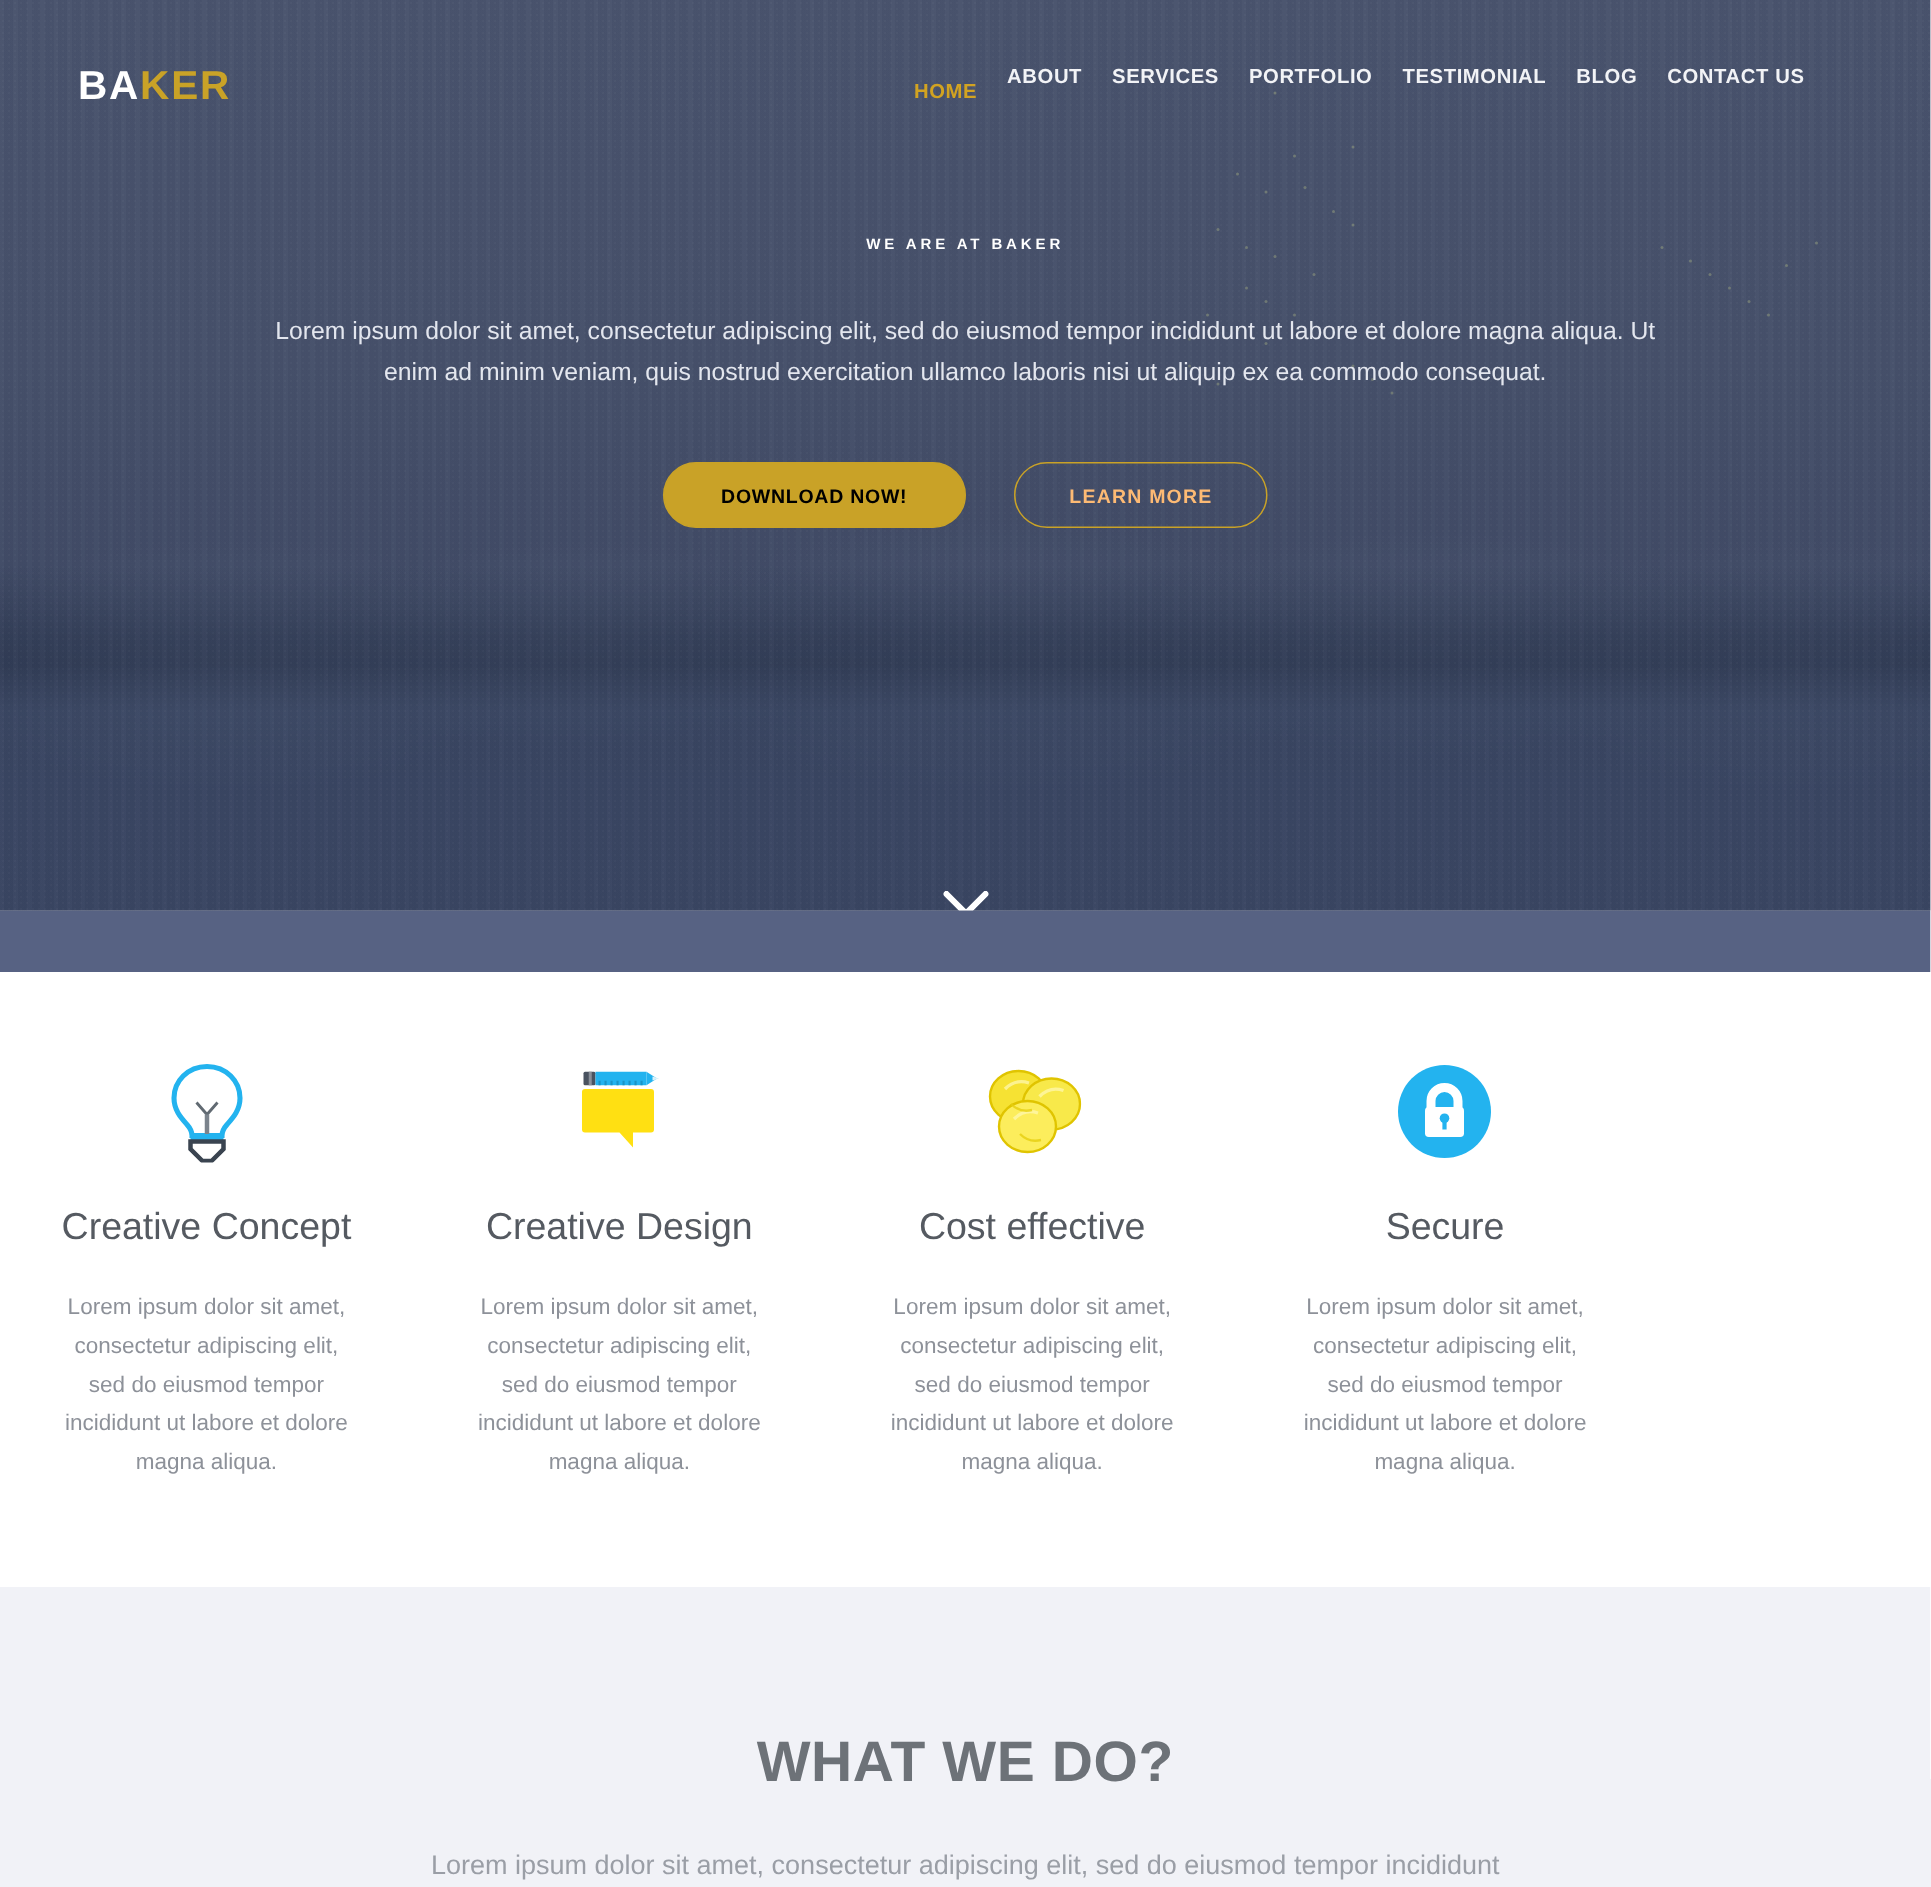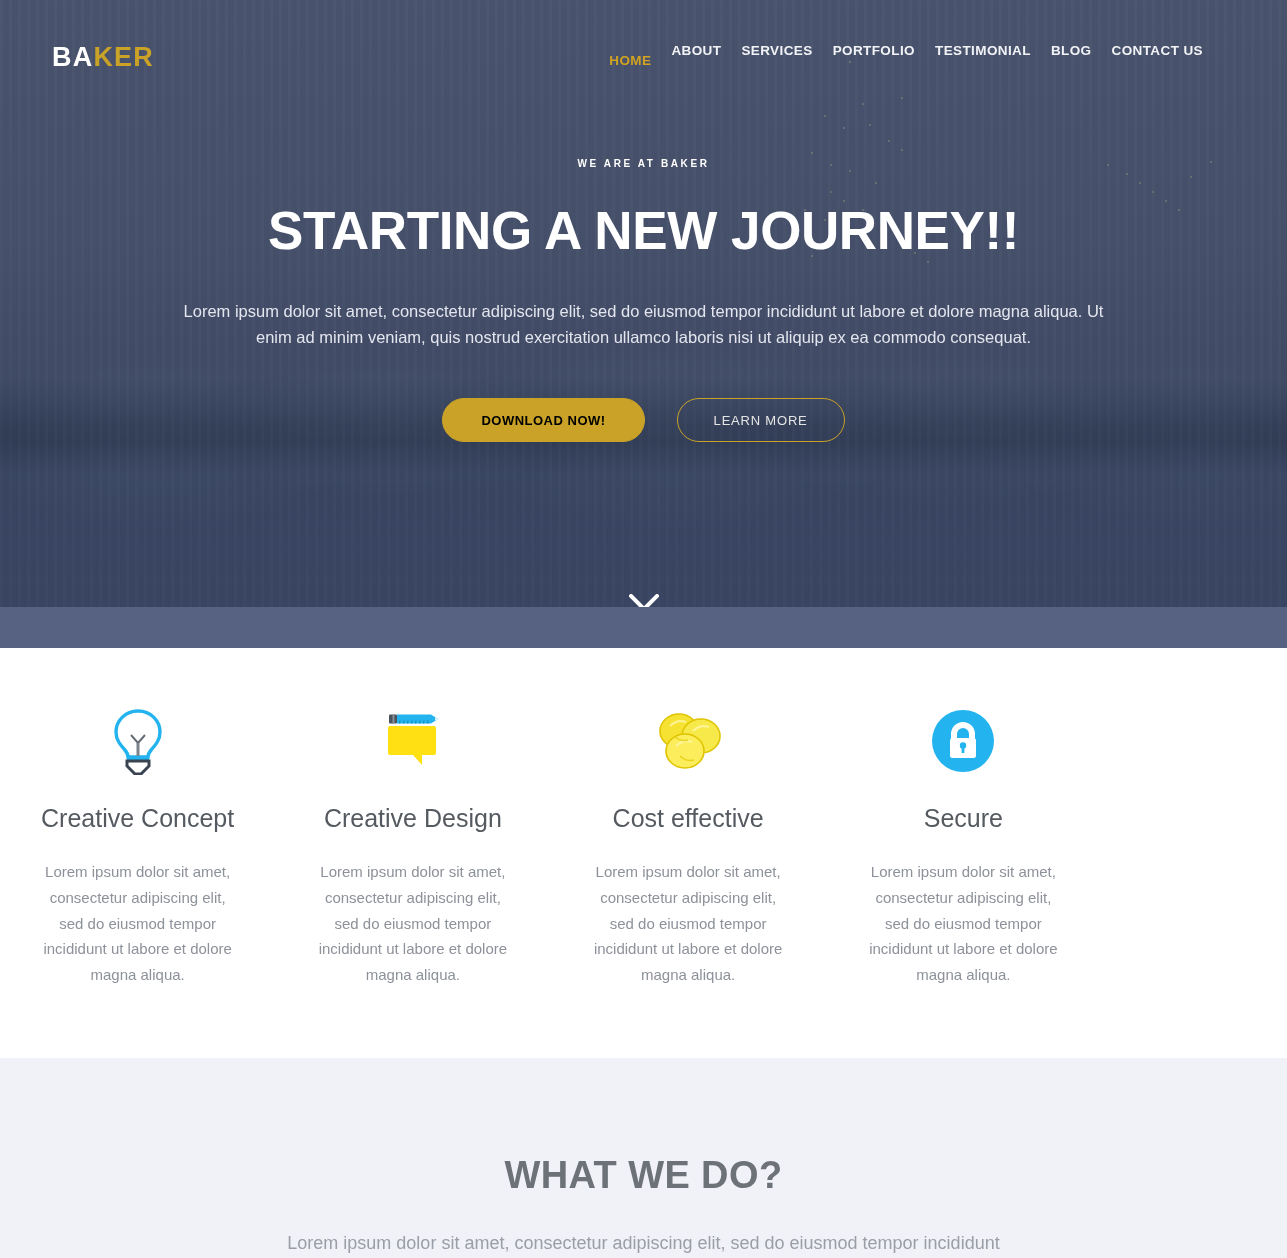--- a/index.html
+++ b/index.html
@@ -113,23 +113,23 @@
   .btn {
     display:inline-flex; align-items:center; justify-content:center;
     height:44px; border-radius:26px; cursor:pointer;
     font-size:13px; font-weight:bold; letter-spacing:0.5px;
   }
   .btn-fill {
     background:#c9a227; color:#000000;
     padding:0 38px; border:1px solid #c9a227;
   }
   .btn-outline {
-    background:transparent; color:#e5e5e5;
+    background:transparent; color:#fdba74;
     padding:0 36px; border:1px solid #c9a227;
-    font-weight:normal; letter-spacing:0.8px;
+    font-weight:bold; letter-spacing:0.8px;
   }
   .scroll-chevron {
     position:absolute; z-index:6;
     left:0; right:0; top:594px;
     display:flex; justify-content:center;
   }
   .scroll-chevron svg { display:block; }
 
   
   .slatebar { width:1287px; height:41px; background:#576283; }
@@ -227,21 +227,20 @@
         <a href="#" class="">SERVICES</a>
         <a href="#" class="">PORTFOLIO</a>
         <a href="#" class="">TESTIMONIAL</a>
         <a href="#" class="">BLOG</a>
         <a href="#" class="">CONTACT US</a>
       </nav>
   </header>
 
   <div class="hero-inner">
     <div class="hero-kicker">WE ARE AT BAKER</div>
-    <h1 class="hero-title">STARTING A NEW JOURNEY!!</h1>
     <p class="hero-sub">Lorem ipsum dolor sit amet, consectetur adipiscing elit, sed do eiusmod tempor incididunt ut labore et dolore magna aliqua. Ut enim ad minim veniam, quis nostrud exercitation ullamco laboris nisi ut aliquip ex ea commodo consequat.</p>
     <div class="hero-btns">
       <button class="btn btn-fill">DOWNLOAD NOW!</button>
       <button class="btn btn-outline">LEARN MORE</button>
     </div>
   </div>
 
   <div class="scroll-chevron">
     <span>
       <svg width="30" height="18" viewBox="0 0 30 18" aria-hidden="true">

